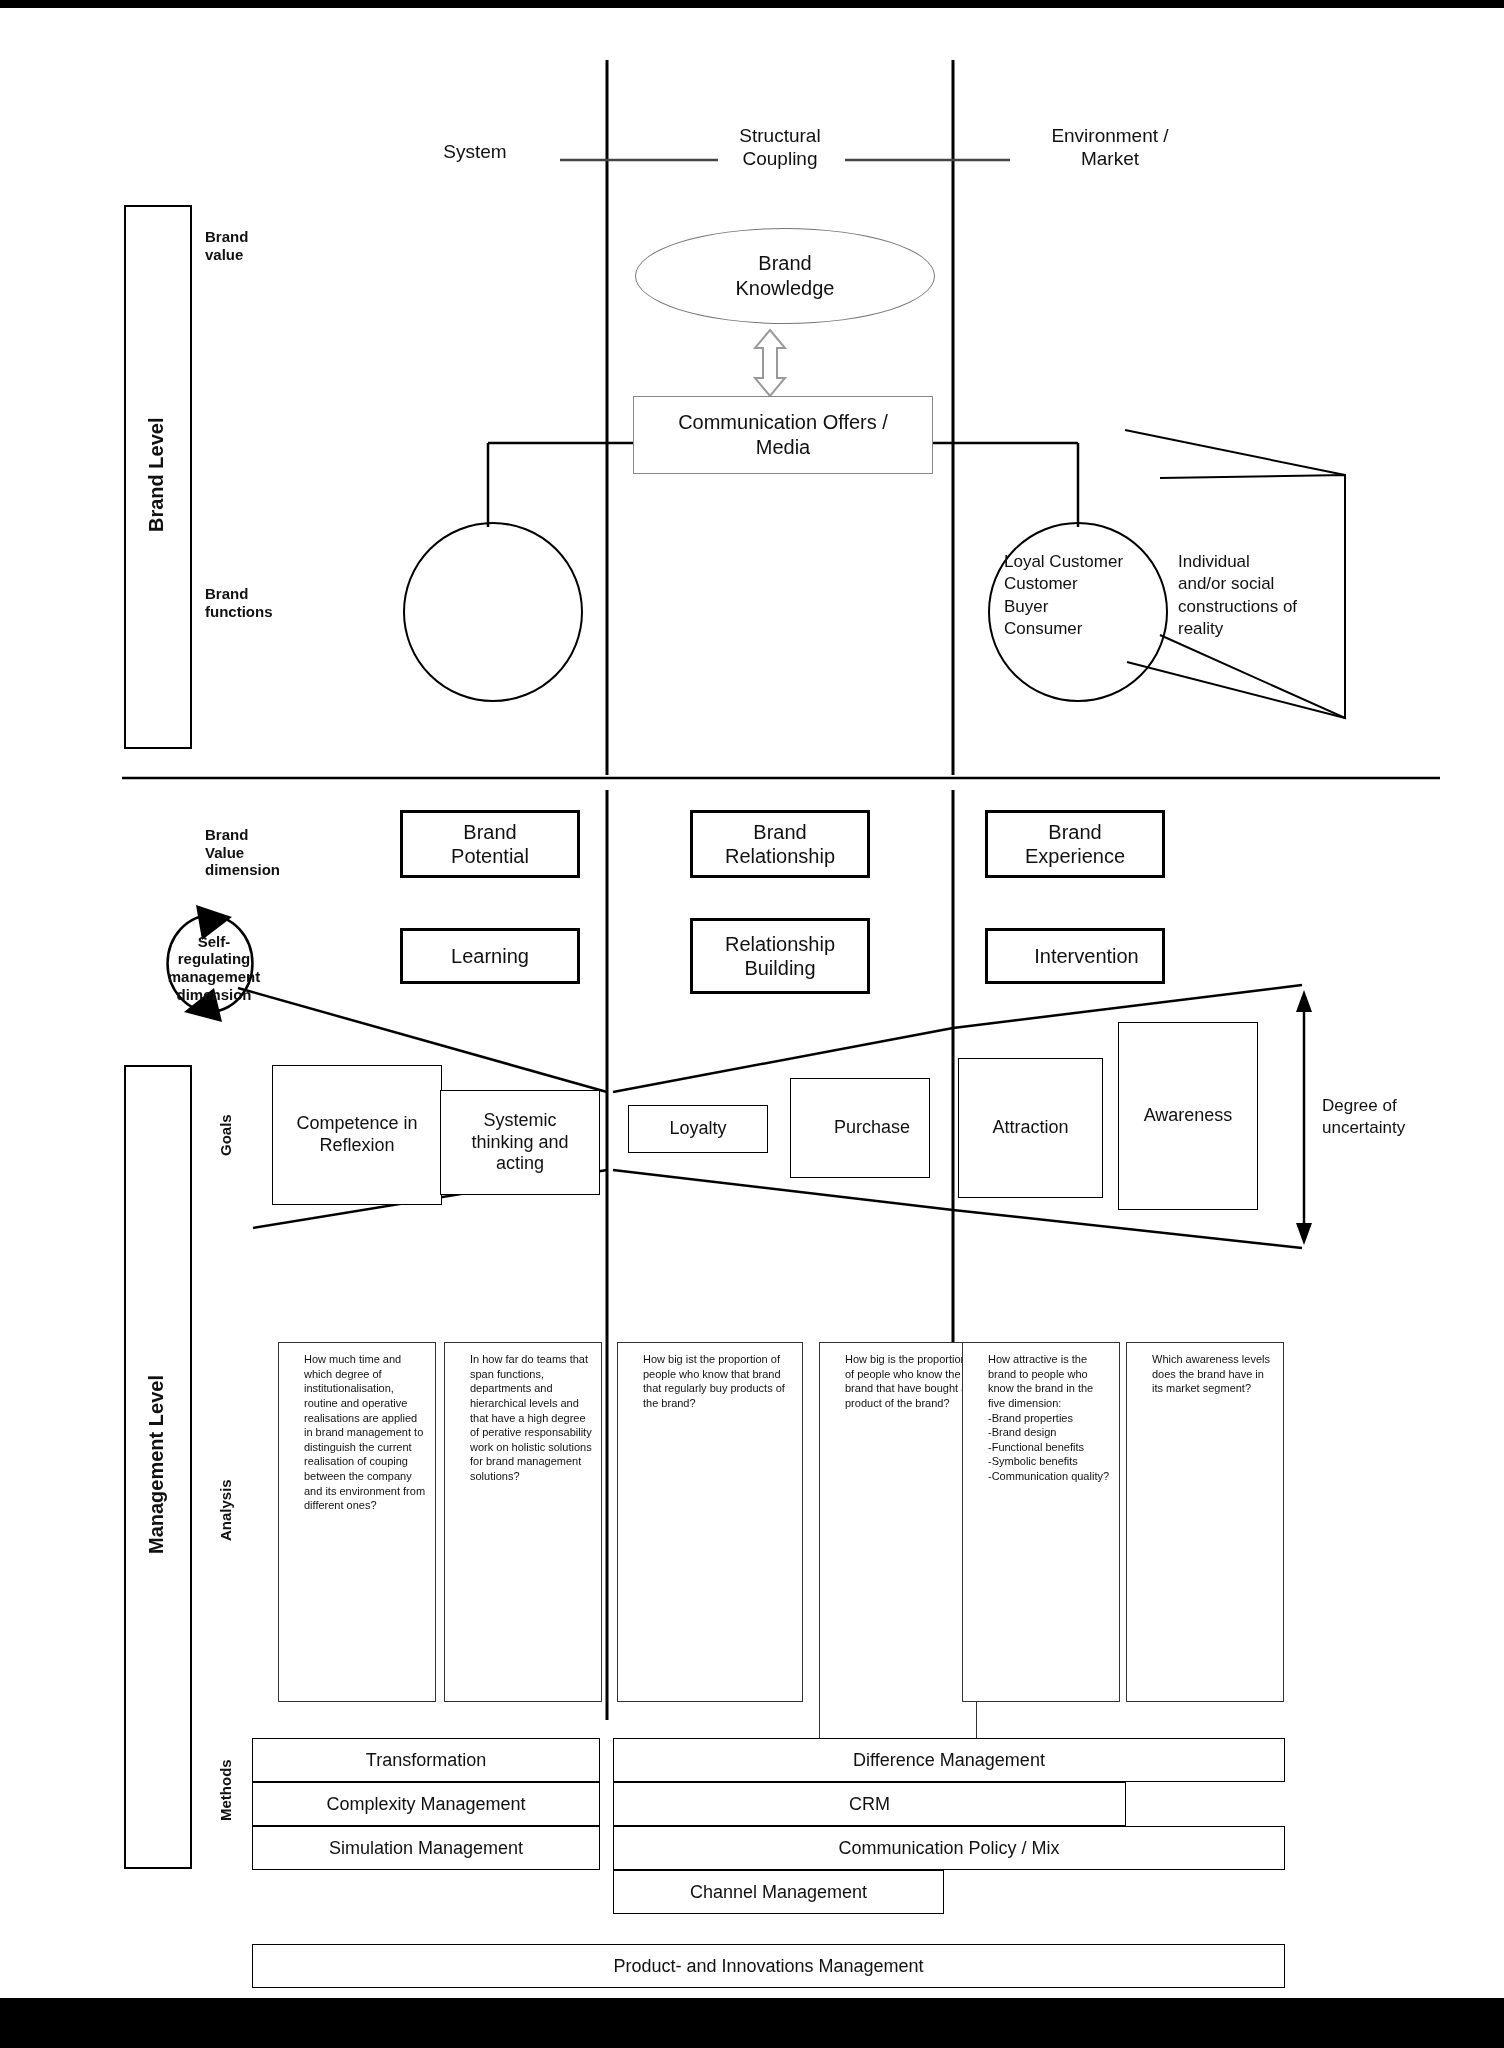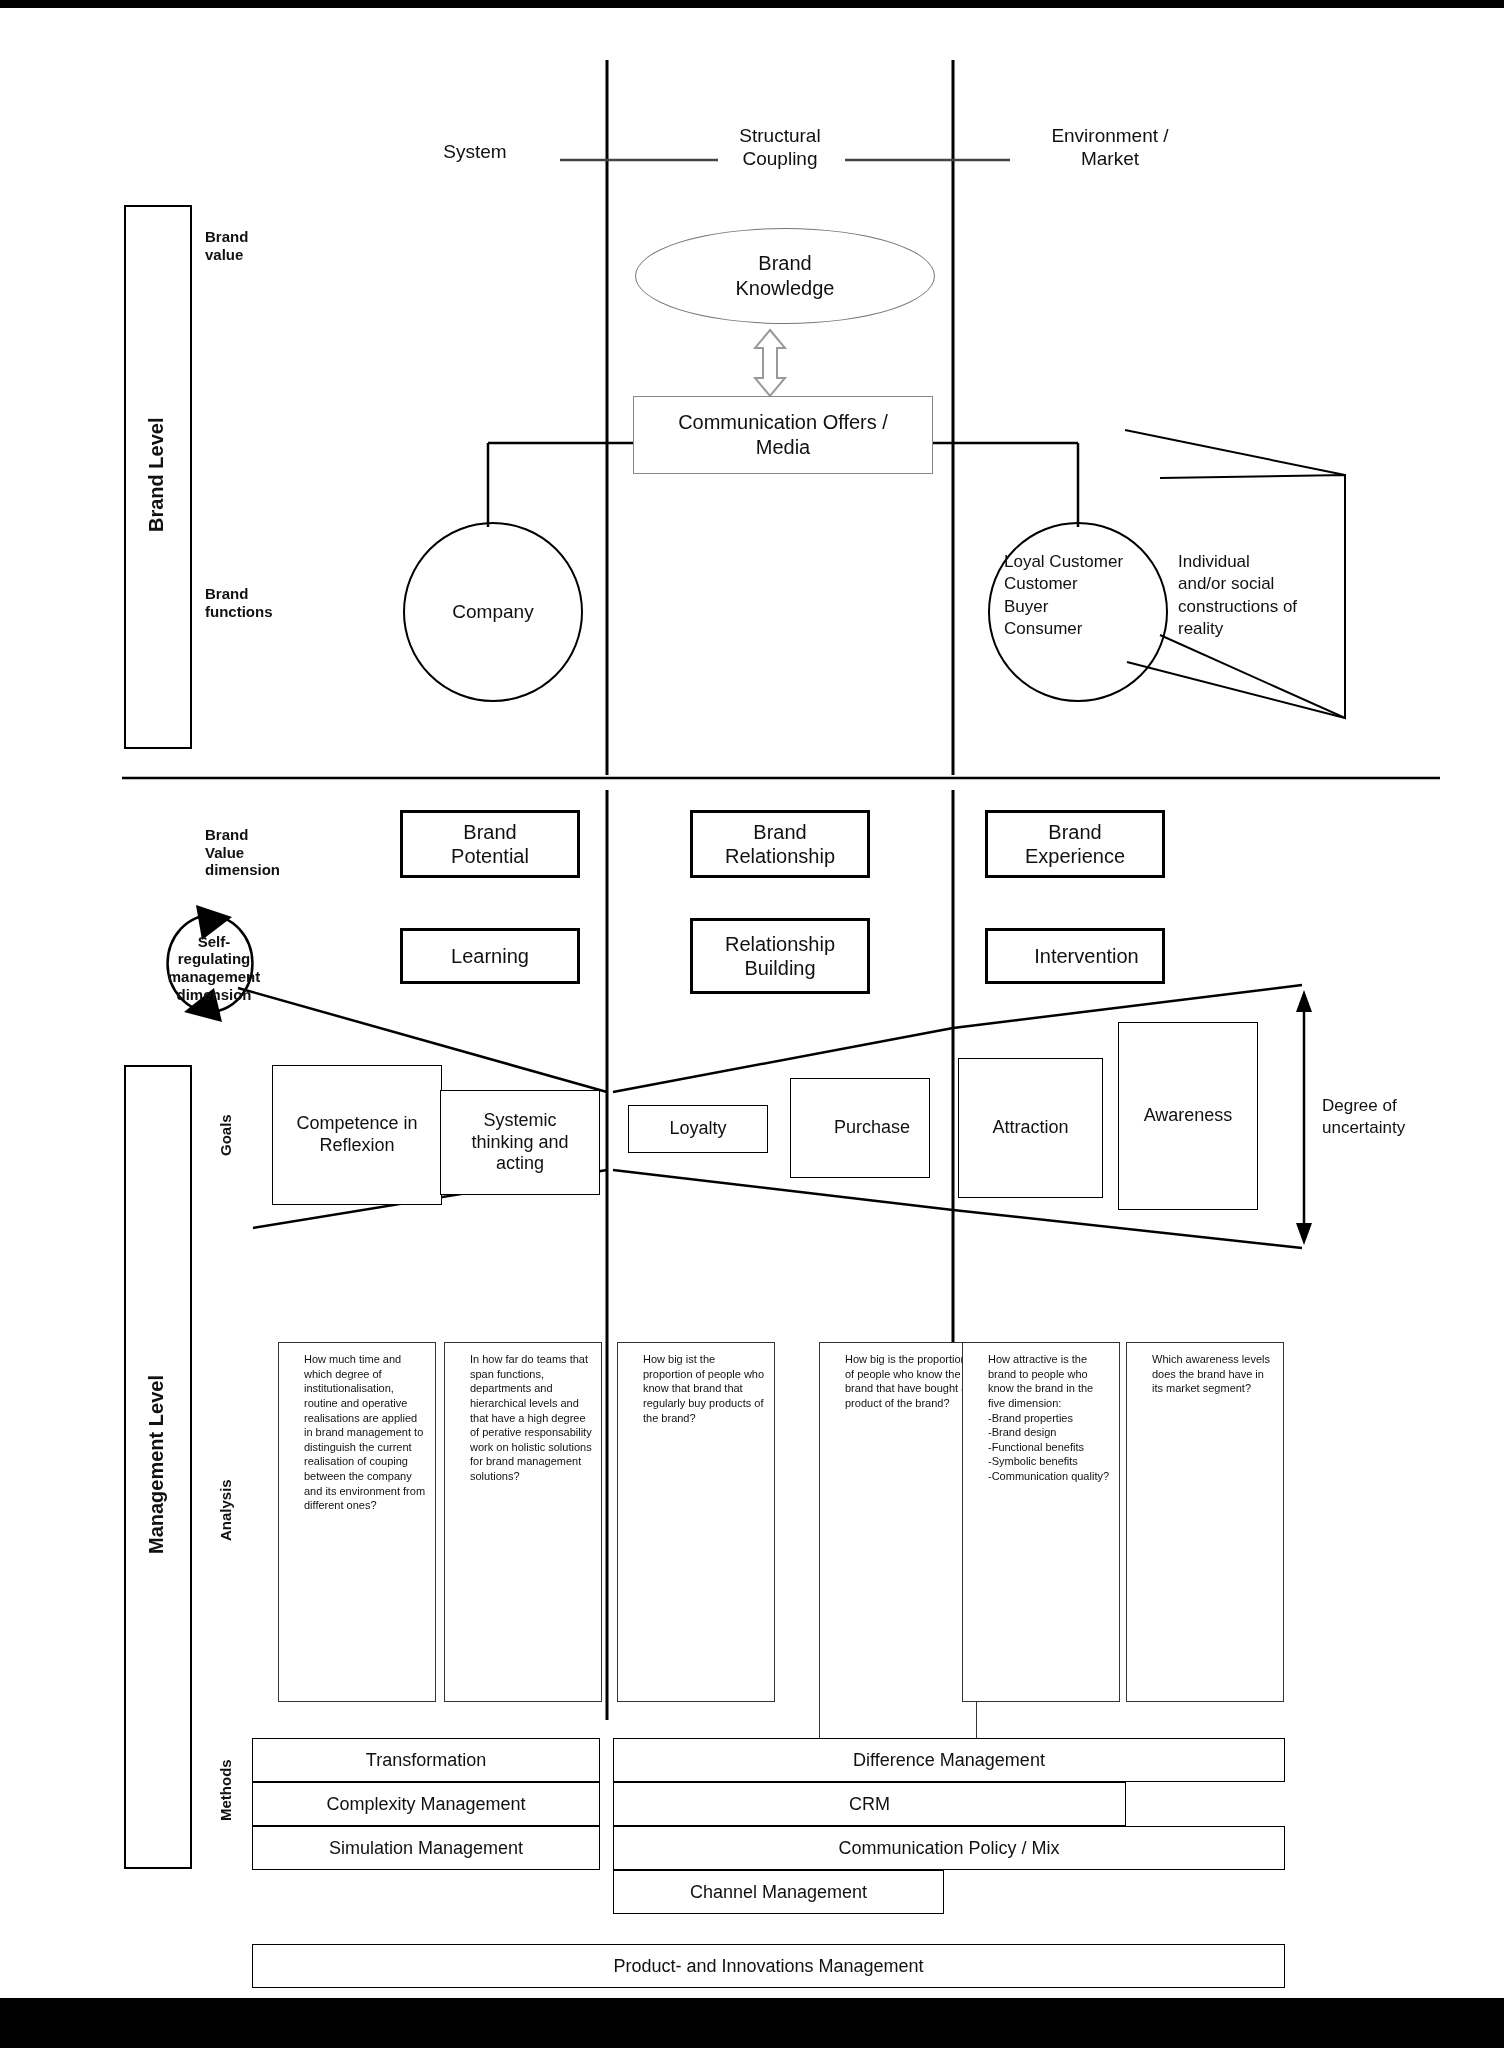--- a/index.html
+++ b/index.html
@@ -106,21 +106,20 @@
   <div class="lbl" style="left:205px;top:585px;width:120px;white-space:pre-line;">Brand
 functions</div>
 
   <div class="ell" style="left:635px;top:228px;width:300px;height:96px;white-space:pre-line;">Brand
 Knowledge</div>
 
   <div class="commbox" style="left:633px;top:396px;width:300px;height:78px;white-space:pre-line;">Communication Offers /
 Media</div>
 
   <div class="circ" style="left:403px;top:522px;width:180px;height:180px;"></div>
-  <div class="plain ctr" style="left:403px;top:522px;width:180px;height:180px;">Company</div>
 
   <div class="circ" style="left:988px;top:522px;width:180px;height:180px;"></div>
   <div class="plain" style="left:1004px;top:551px;width:170px;font-size:17px;line-height:1.32;white-space:pre-line;">Loyal Customer
 Customer
 Buyer
 Consumer</div>
 
   <div class="plain" style="left:1178px;top:551px;width:180px;font-size:17px;line-height:1.32;white-space:pre-line;">Individual
 and/or social
 constructions of
@@ -160,21 +159,21 @@
   <div class="goalbox" style="left:628px;top:1105px;width:140px;height:48px;white-space:pre-line;">Loyalty</div>
   <div class="goalbox" style="left:790px;top:1078px;width:140px;height:100px;white-space:pre-line;padding-left:24px;">Purchase</div>
   <div class="goalbox" style="left:958px;top:1058px;width:145px;height:140px;white-space:pre-line;">Attraction</div>
   <div class="goalbox" style="left:1118px;top:1022px;width:140px;height:188px;white-space:pre-line;">Awareness</div>
 
   <div class="plain" style="left:1322px;top:1095px;width:150px;font-size:17px;line-height:1.3;white-space:pre-line;">Degree of
 uncertainty</div>
 
   <div class="qbox" style="left:278px;top:1342px;width:158px;height:360px;">How much time and which degree of institutionalisation, routine and operative realisations are applied in brand management to distinguish the current realisation of couping between the company and its environment  from different ones?</div>
   <div class="qbox" style="left:444px;top:1342px;width:158px;height:360px;">In how far do teams that span functions, departments and hierarchical levels and that have a high degree of perative responsability work on holistic solutions for brand management solutions?</div>
-  <div class="qbox" style="left:617px;top:1342px;width:158px;height:360px;">How big ist the proportion of people who know that brand that regularly buy products of the brand?</div>
+  <div class="qbox" style="left:617px;top:1342px;width:186px;height:360px;">How big ist the proportion of people who know that brand that regularly buy products of the brand?</div>
   <div class="qbox" style="left:783px;top:1342px;width:158px;height:448px;margin-left:36px;">How big is the proportion of people who know the brand that have bought a product of the brand?</div>
   <div class="qbox" style="left:962px;top:1342px;width:158px;height:360px;">How attractive is the brand to people who know the brand in the five dimension:
 -Brand properties
 -Brand design
 -Functional benefits
 -Symbolic benefits
 -Communication quality?</div>
   <div class="qbox" style="left:1126px;top:1342px;width:158px;height:360px;">Which awareness levels does the brand have in its market segment?</div>
 
   <div class="mbox" style="left:252px;top:1738px;width:348px;height:44px;">Transformation</div>

